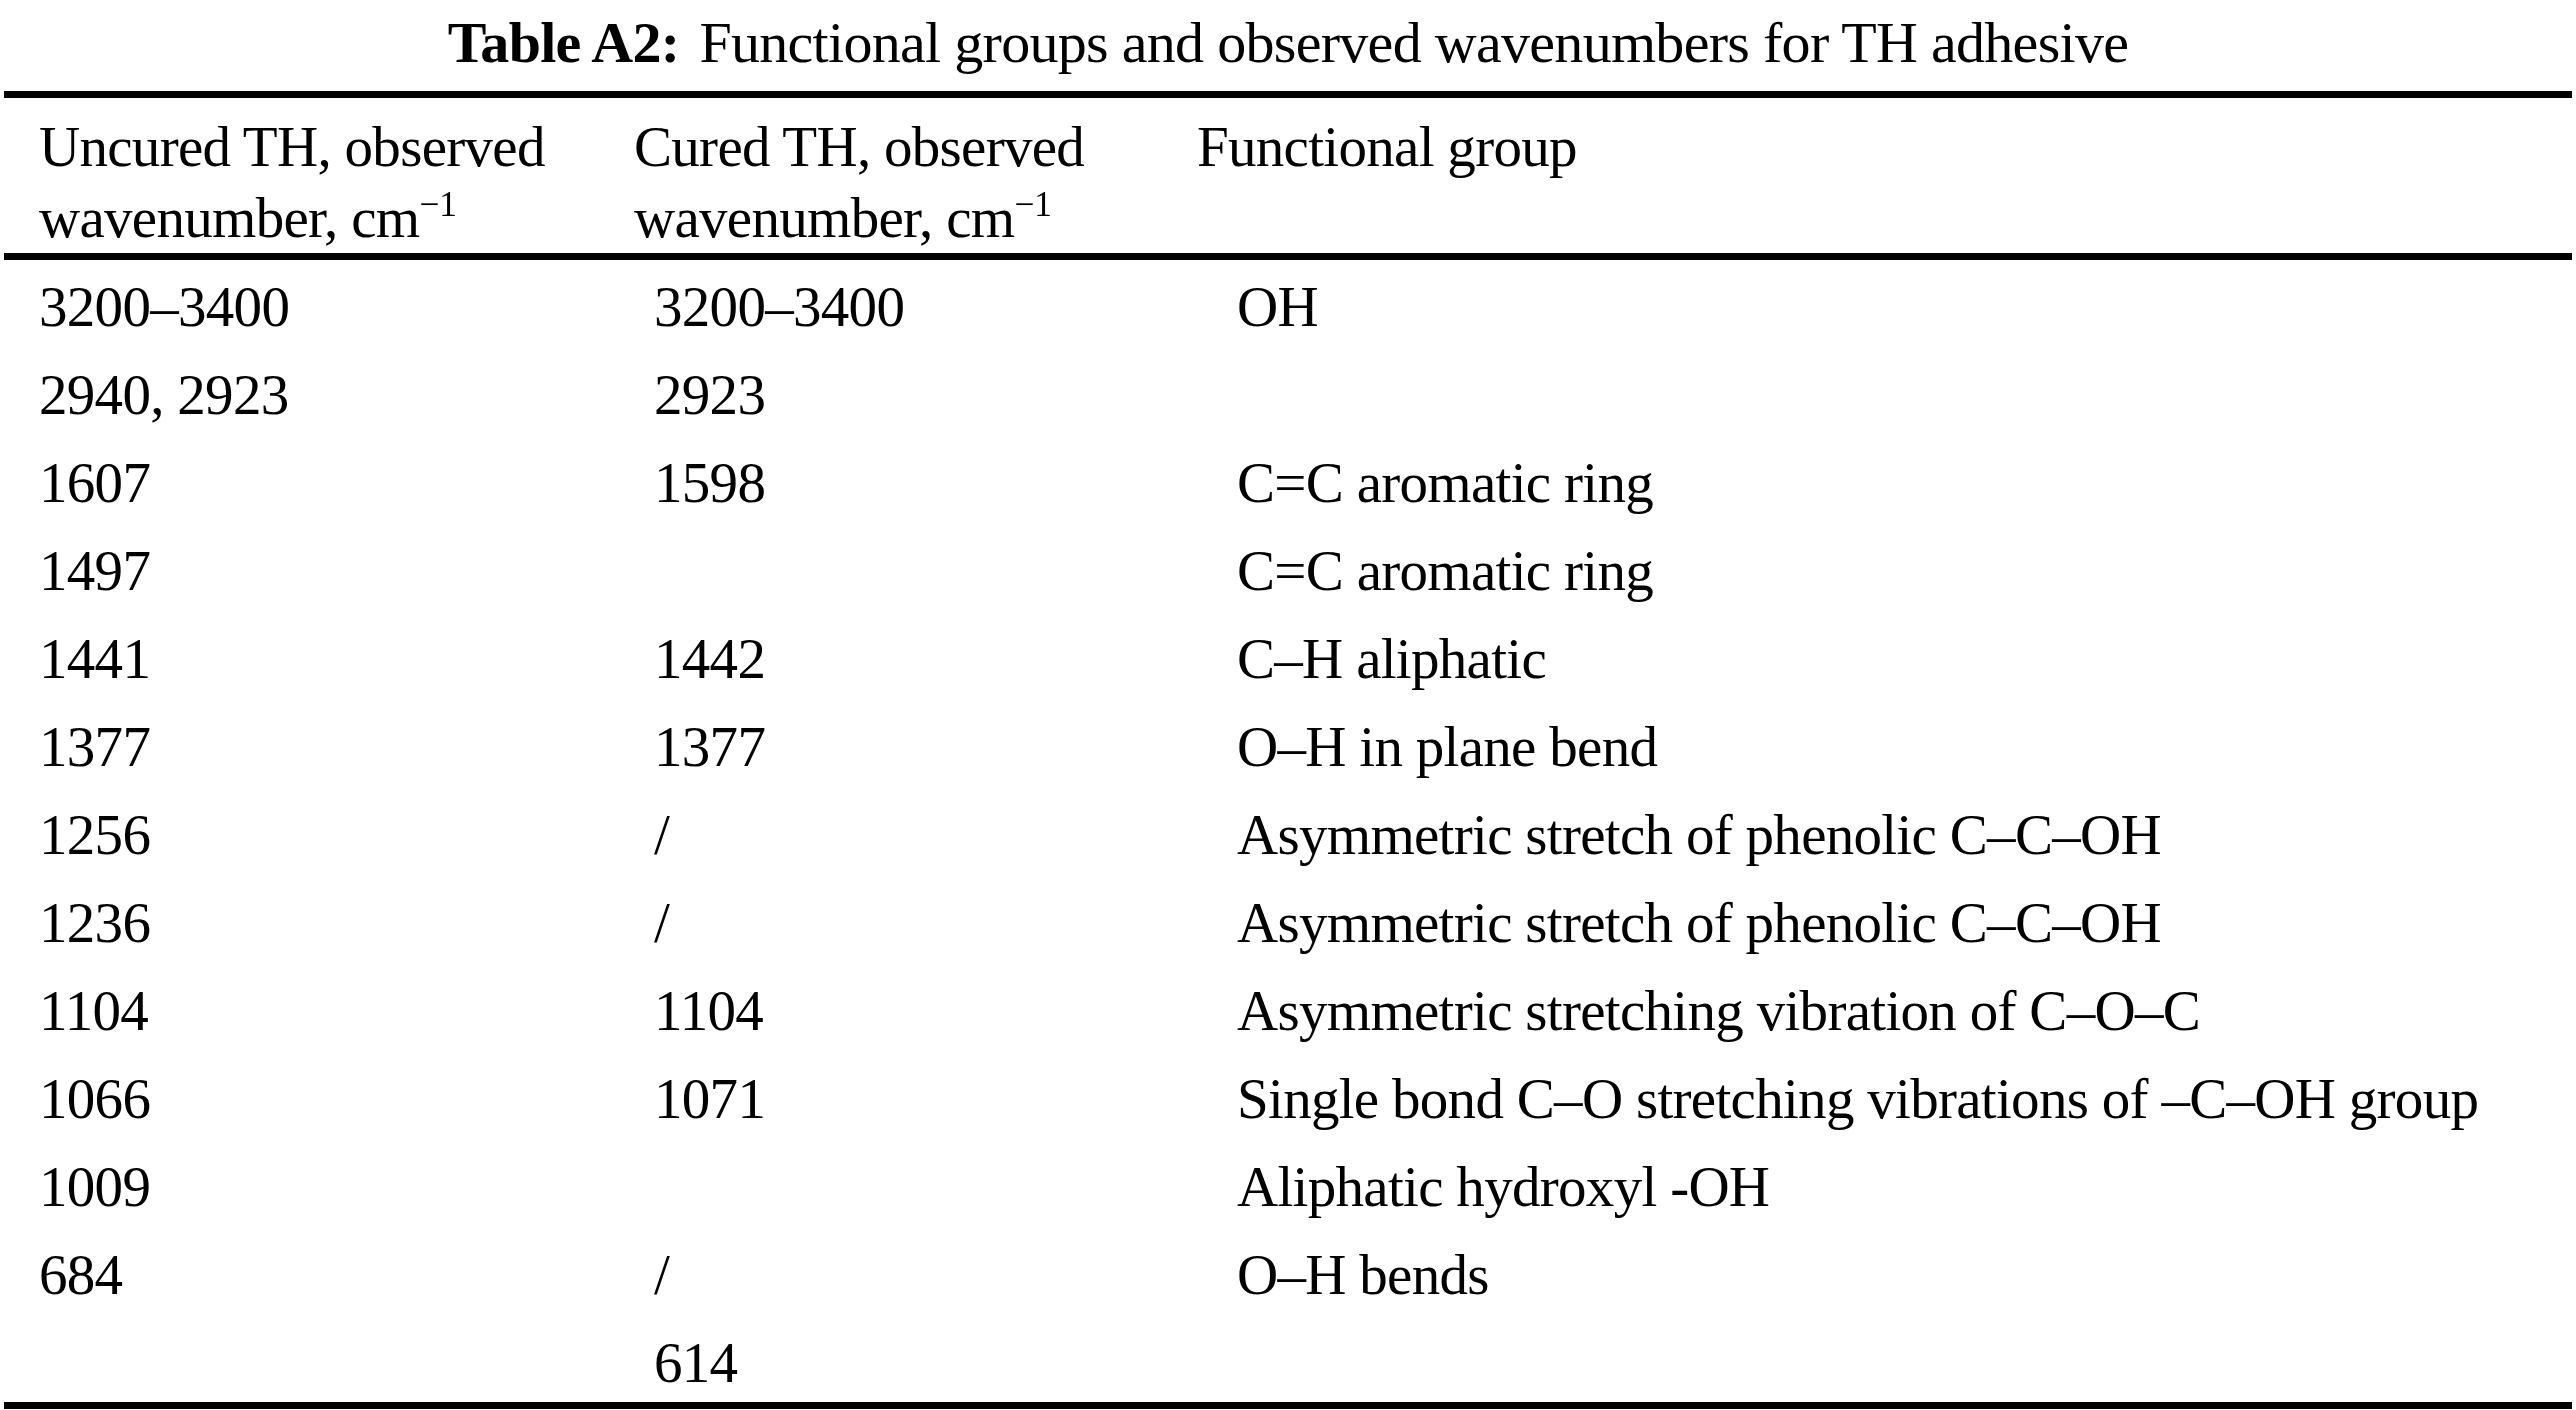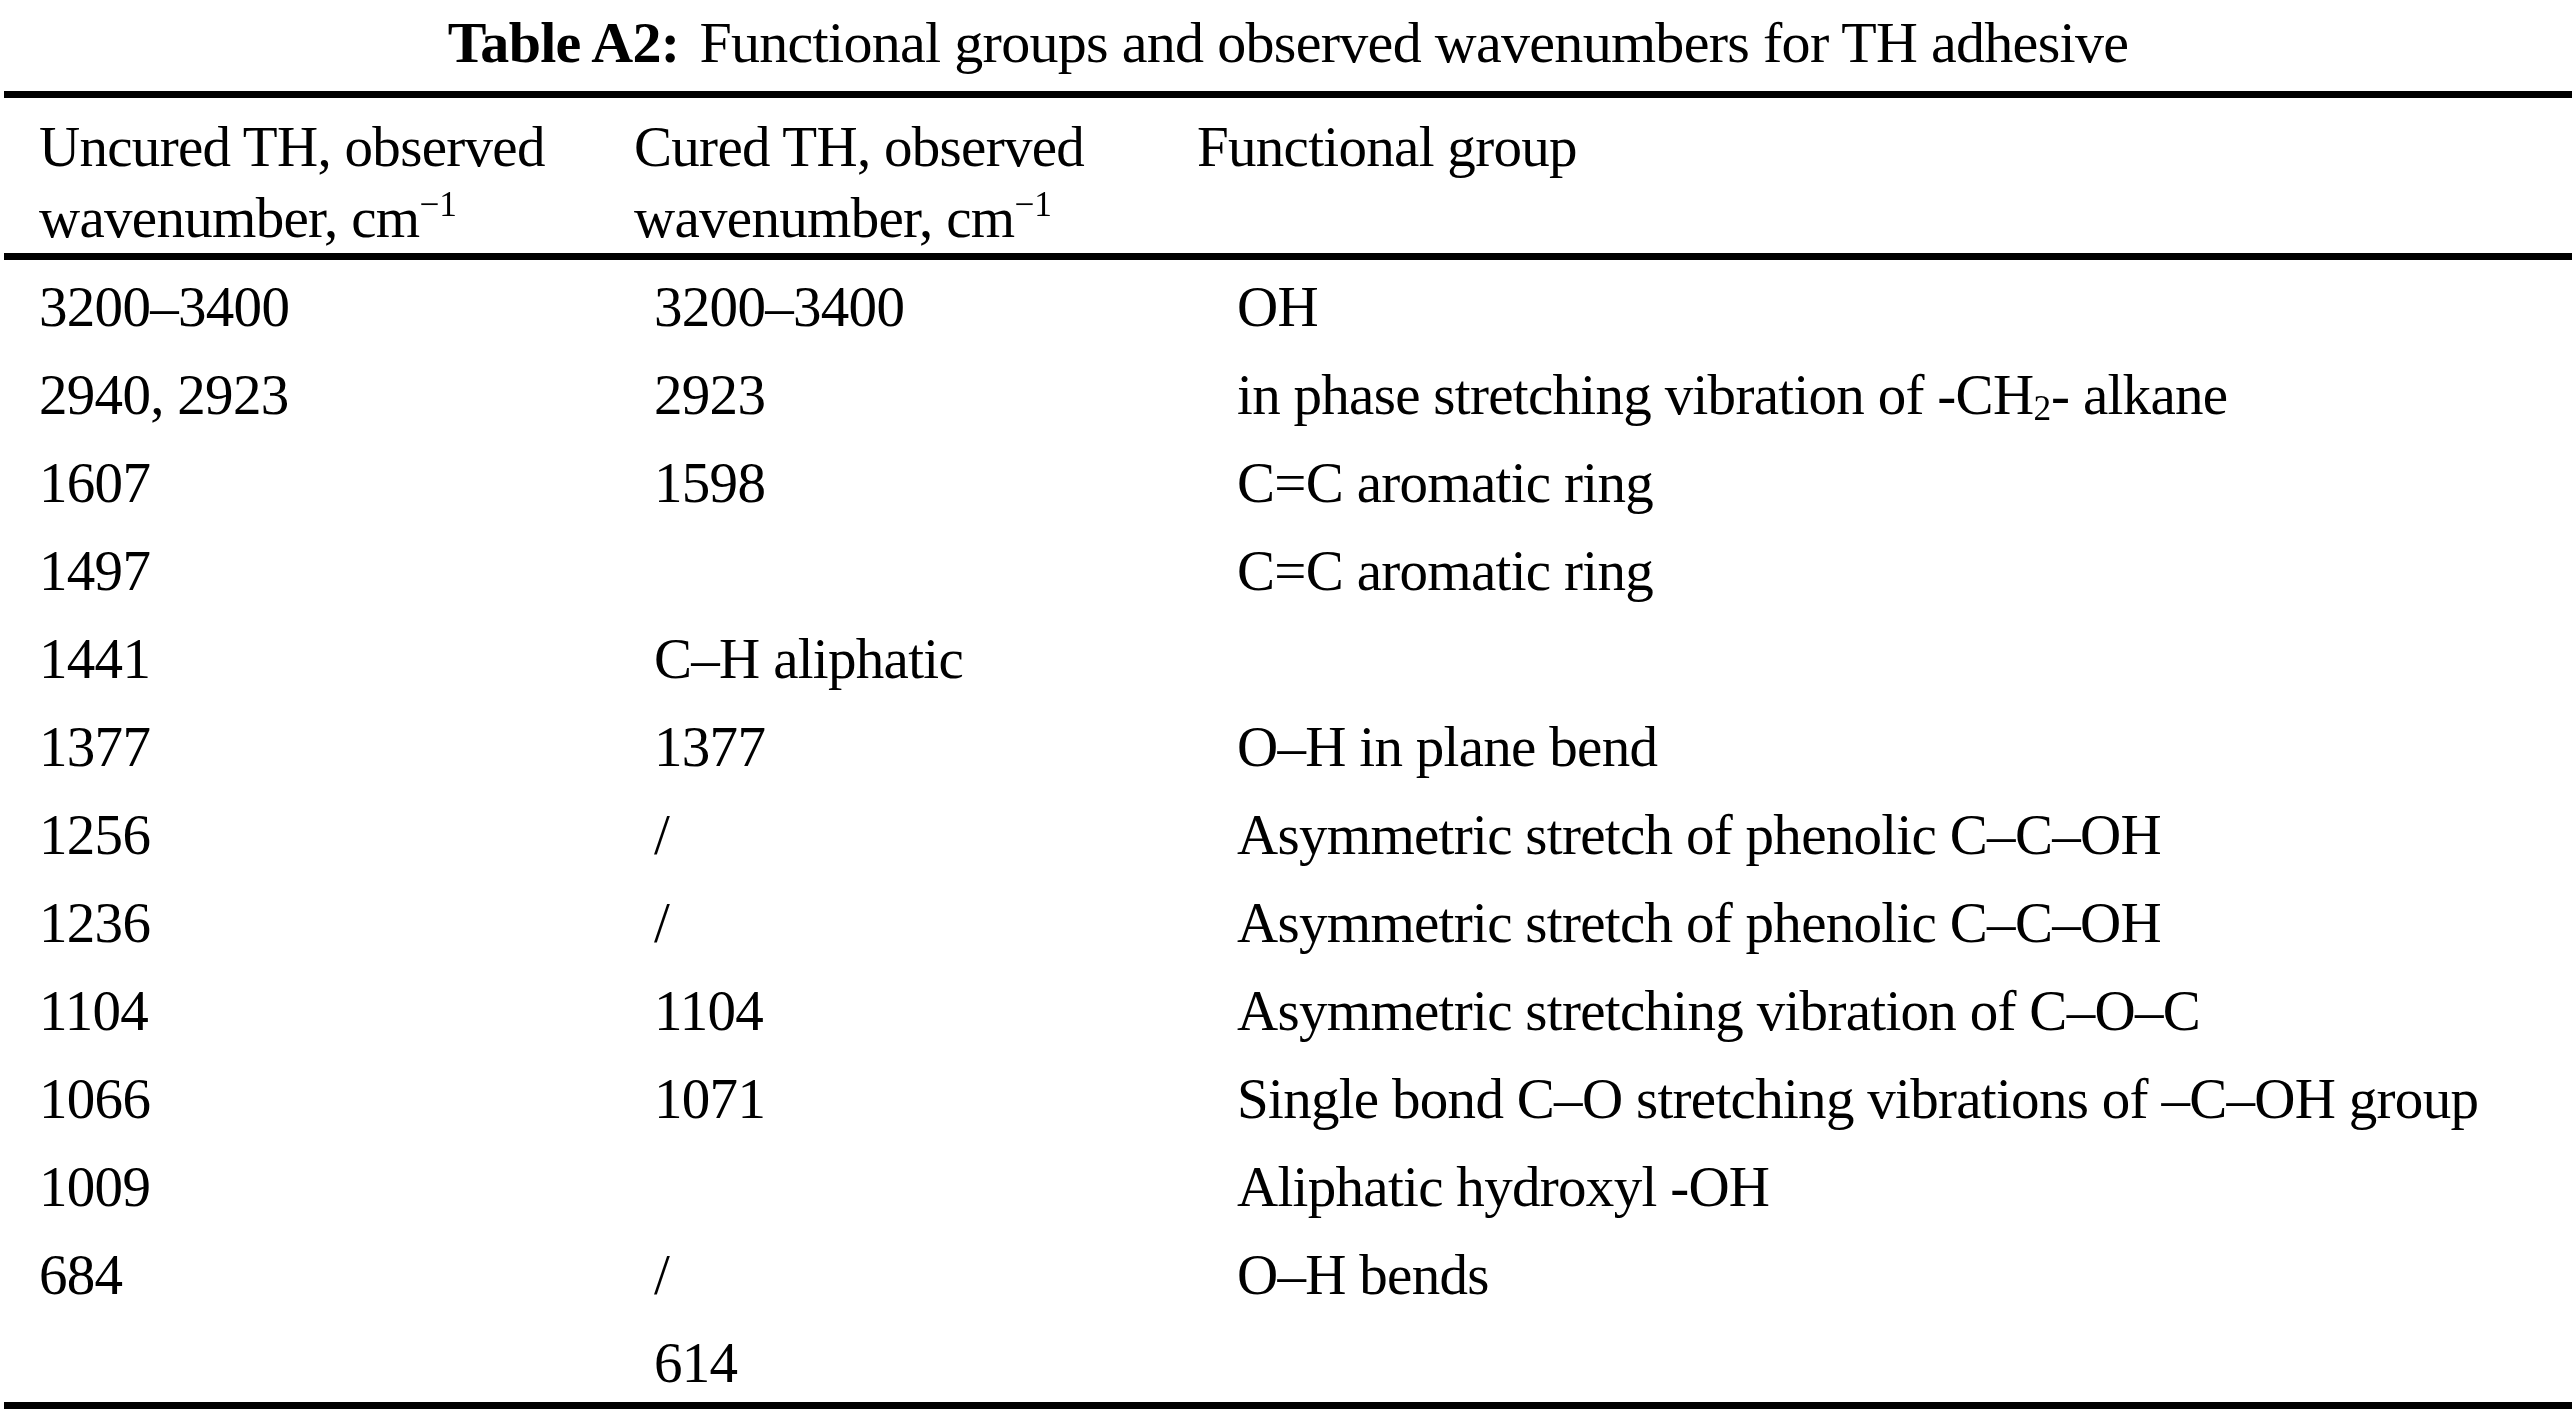--- a/index.html
+++ b/index.html
@@ -71,37 +71,37 @@
 
     <div class="trow">
       <div class="cell">3200–3400</div>
       <div class="cell">3200–3400</div>
       <div class="cell">OH</div>
     </div>
 
     <div class="trow">
       <div class="cell">2940, 2923</div>
       <div class="cell">2923</div>
-      <div class="cell"><span>in phase stretching vibration of -CH</span><sub>2</sub><span>- alkane</span></div>
     </div>
 
     <div class="trow">
       <div class="cell">1607</div>
       <div class="cell">1598</div>
       <div class="cell">C=C aromatic ring</div>
     </div>
 
     <div class="trow">
       <div class="cell">1497</div>
       <div class="cell"></div>
       <div class="cell">C=C aromatic ring</div>
     </div>
 
     <div class="trow">
       <div class="cell">1441</div>
+      <div class="cell">1442</div>
       <div class="cell">C–H aliphatic</div>
     </div>
 
     <div class="trow">
       <div class="cell">1377</div>
       <div class="cell">1377</div>
       <div class="cell">O–H in plane bend</div>
     </div>
 
     <div class="trow">

